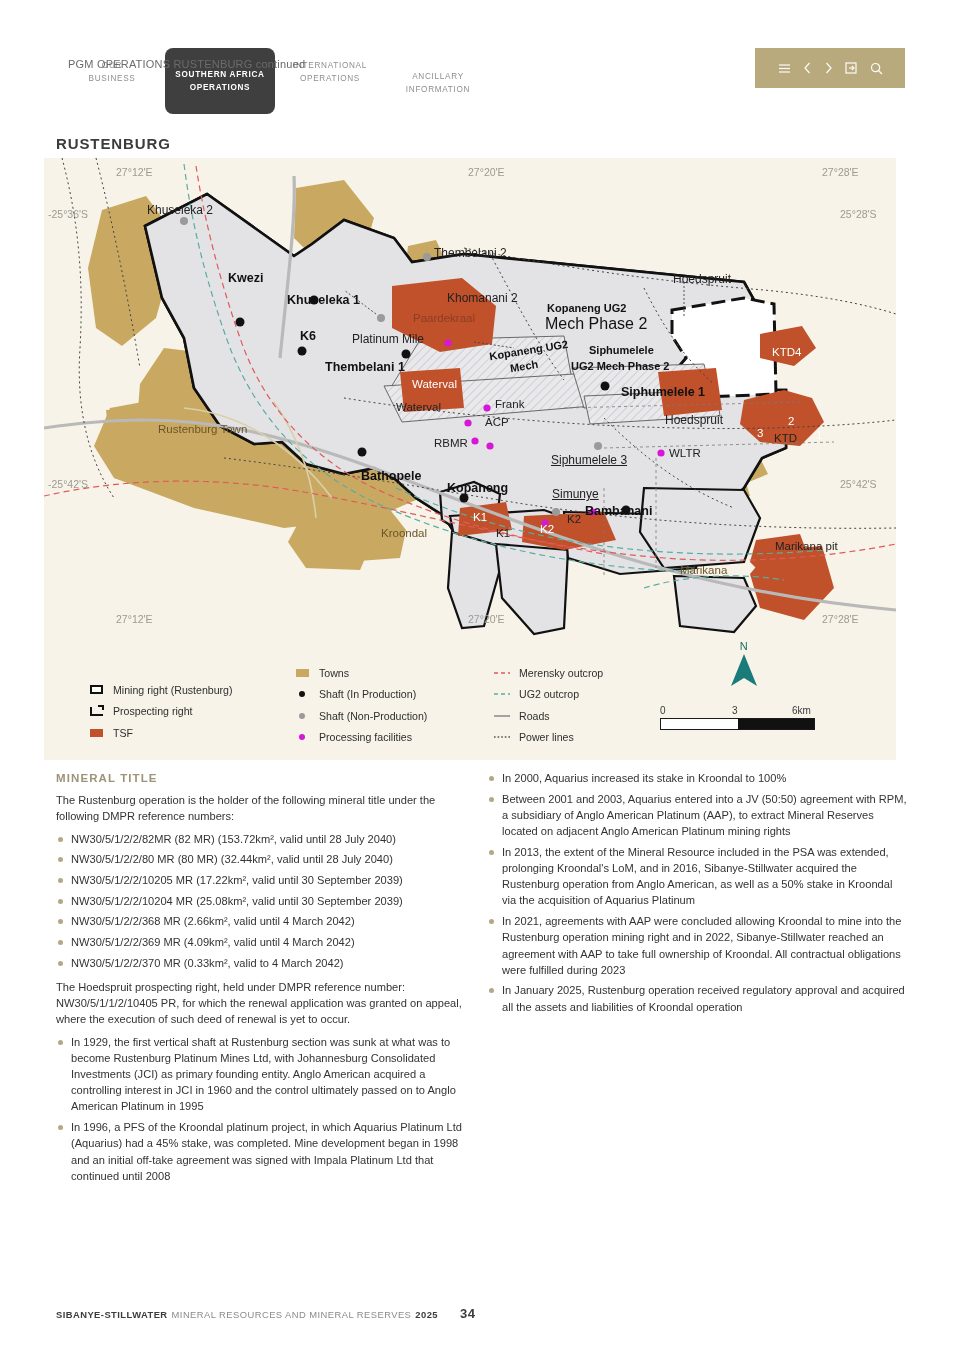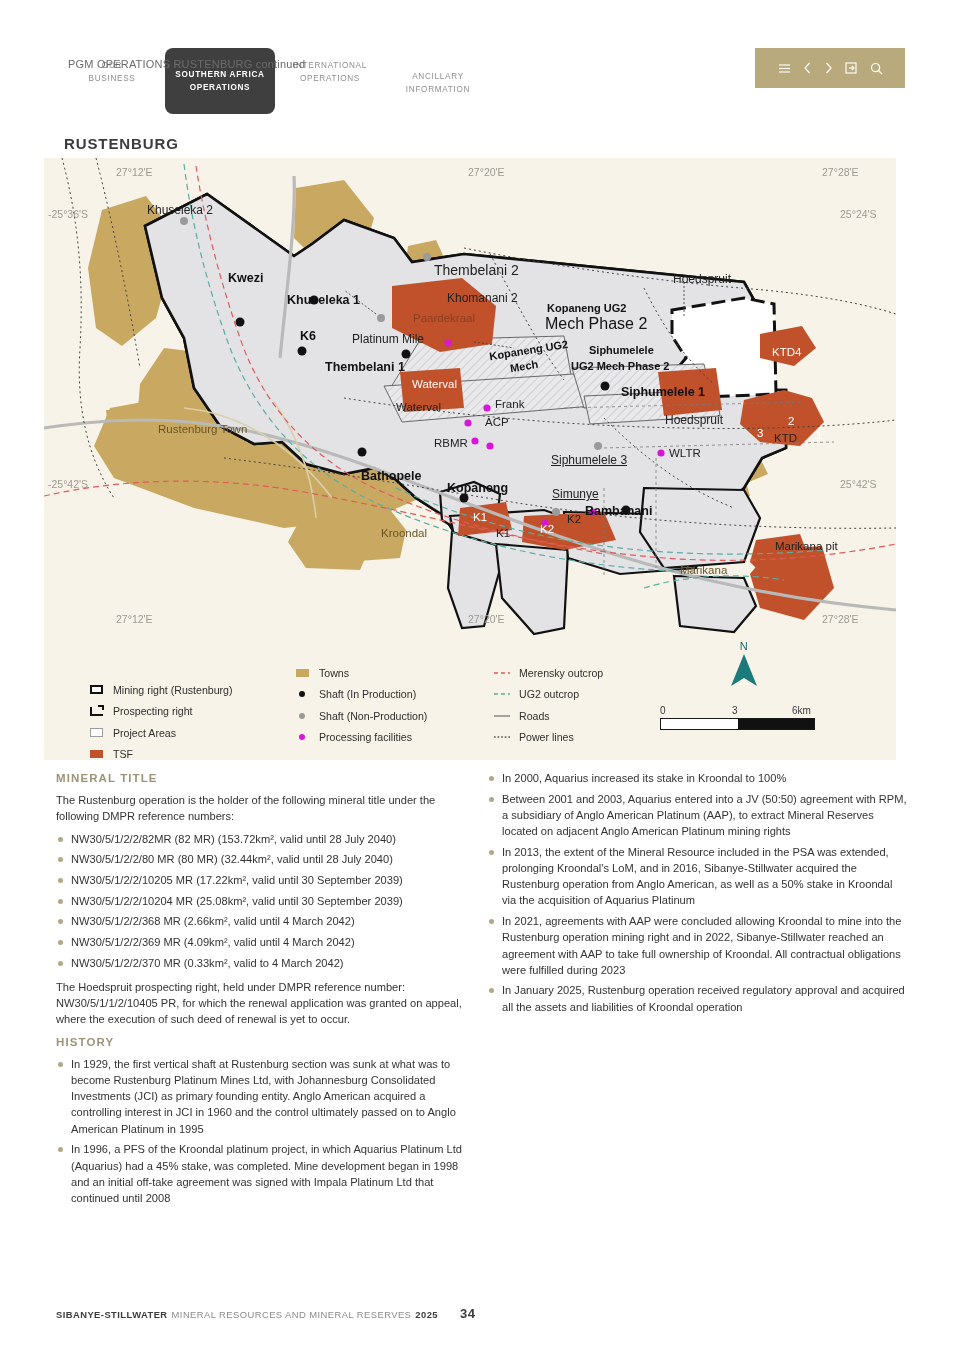--- a/index.html
+++ b/index.html
@@ -33,21 +33,21 @@
   .toolbar svg { display:block; }
 
   .breadcrumb {
     position:absolute; left:68px; top:58px;
     font-size:11px; color:#6b6b6b; letter-spacing:.2px;
   }
 
   
   .maptitle {
     position:absolute; left:56px; top:135px;
-    font-size:15px; font-weight:bold; letter-spacing:.9px; color:#3c3c3c;margin-left:8px;
+    font-size:15px; font-weight:bold; letter-spacing:.9px; color:#3c3c3c;
   }
   .mapbox {
     position:absolute; left:44px; top:158px; width:852px; height:602px;
     background:#f7f3e8; overflow:hidden;
   }
   .mapsvg { position:absolute; left:0; top:0; }
 
   .legend {
     position:absolute; left:44px; top:652px; width:852px; height:108px;
     background:#f7f3e8;
@@ -322,38 +322,38 @@
         <path d="M430,184 L470,190"></path>
       </g>
     </svg>
 
     <div style="position:absolute;left:0;top:0;width:852px;height:602px;">
 
       <div style="position:absolute;left:72px;top:8px;font-size:10.5px;color:#9b9b94;">27°12'E</div>
       <div style="position:absolute;left:424px;top:8px;font-size:10.5px;color:#9b9b94;">27°20'E</div>
       <div style="position:absolute;left:778px;top:8px;font-size:10.5px;color:#9b9b94;">27°28'E</div>
       <div style="position:absolute;left:4px;top:50px;font-size:10.5px;color:#9b9b94;">-25°36'S</div>
-      <div style="position:absolute;left:796px;top:50px;font-size:10.5px;color:#9b9b94;">25°24'S</div>
+      <div style="position:absolute;left:796px;top:50px;font-size:10.5px;color:#9b9b94;">25°28'S</div>
       <div style="position:absolute;left:4px;top:320px;font-size:10.5px;color:#9b9b94;">-25°42'S</div>
       <div style="position:absolute;left:796px;top:320px;font-size:10.5px;color:#9b9b94;">25°42'S</div>
       <div style="position:absolute;left:72px;top:455px;font-size:10.5px;color:#9b9b94;">27°12'E</div>
       <div style="position:absolute;left:424px;top:455px;font-size:10.5px;color:#9b9b94;">27°20'E</div>
       <div style="position:absolute;left:778px;top:455px;font-size:10.5px;color:#9b9b94;">27°28'E</div>
 
       <div style="position:absolute;left:184px;top:113px;font-size:12.5px;font-weight:bold;color:#111;">Kwezi</div>
       <div style="position:absolute;left:243px;top:135px;font-size:12.5px;font-weight:bold;color:#111;">Khuseleka 1</div>
       <div style="position:absolute;left:256px;top:171px;font-size:12.5px;font-weight:bold;color:#111;">K6</div>
       <div style="position:absolute;left:281px;top:202px;font-size:12.5px;font-weight:bold;color:#111;">Thembelani 1</div>
       <div style="position:absolute;left:317px;top:311px;font-size:12.5px;font-weight:bold;color:#111;">Bathopele</div>
       <div style="position:absolute;left:403px;top:323px;font-size:12.5px;font-weight:bold;color:#111;">Kopaneng</div>
       <div style="position:absolute;left:541px;top:346px;font-size:12.5px;font-weight:bold;color:#111;">Bambanani</div>
       <div style="position:absolute;left:577px;top:227px;font-size:12.5px;font-weight:bold;color:#111;">Siphumelele 1</div>
 
       <div style="position:absolute;left:103px;top:45px;font-size:12px;color:#222;">Khuseleka 2</div>
-      <div style="position:absolute;left:390px;top:104px;font-size:14px;color:#222;">Thembelani 2</div>
+      <div style="position:absolute;left:390px;top:88px;font-size:12px;color:#222;">Thembelani 2</div>
       <div style="position:absolute;left:403px;top:133px;font-size:12px;color:#222;">Khomanani 2</div>
       <div style="position:absolute;left:308px;top:174px;font-size:12px;color:#222;">Platinum Mile</div>
       <div style="position:absolute;left:507px;top:295px;font-size:12px;color:#222;text-decoration:underline;">Siphumelele 3</div>
       <div style="position:absolute;left:508px;top:329px;font-size:12px;color:#222;text-decoration:underline;">Simunye</div>
       <div style="position:absolute;left:629px;top:114px;font-size:12px;color:#222;">Hoedspruit</div>
       <div style="position:absolute;left:621px;top:255px;font-size:12px;color:#222;">Hoedspruit</div>
 
       <div style="position:absolute;left:503px;top:144px;font-size:11px;font-weight:bold;color:#111;">Kopaneng UG2</div>
       <div style="position:absolute;left:501px;top:157px;font-size:16px;font-weight:normal;color:#111;">Mech Phase 2</div>
       <div style="position:absolute;left:445px;top:186px;font-size:11px;font-weight:bold;color:#111;transform:rotate(-9deg);">Kopaneng UG2</div>
@@ -392,26 +392,20 @@
         <span class="swatch">
             <span class="sw-mining"></span>
           </span>
         <span class="lt">Mining right (Rustenburg)</span>
       </div>
       <div class="legrow">
         <span class="swatch">
             <span class="sw-prospect"></span>
           </span>
         <span class="lt">Prospecting right</span>
-      </div>
-      <div class="legrow">
-        <span class="swatch">
-            <span class="sw-project"></span>
-          </span>
-        <span class="lt">Project Areas</span>
       </div>
       <div class="legrow">
         <span class="swatch">
             <span class="sw-tsf"></span>
           </span>
         <span class="lt">TSF</span>
       </div>
     </div>
 
     <div class="legcol" style="left:250px;top:10px;width:210px;">
@@ -503,21 +497,20 @@
       <li>NW30/5/1/2/2/82MR (82 MR) (153.72km², valid until 28 July 2040)</li>
       <li>NW30/5/1/2/2/80 MR (80 MR) (32.44km², valid until 28 July 2040)</li>
       <li>NW30/5/1/2/2/10205 MR (17.22km², valid until 30 September 2039)</li>
       <li>NW30/5/1/2/2/10204 MR (25.08km², valid until 30 September 2039)</li>
       <li>NW30/5/1/2/2/368 MR (2.66km², valid until 4 March 2042)</li>
       <li>NW30/5/1/2/2/369 MR (4.09km², valid until 4 March 2042)</li>
       <li>NW30/5/1/2/2/370 MR (0.33km², valid to 4 March 2042)</li>
     </ul>
     <p class="para">The Hoedspruit prospecting right, held under DMPR reference number: NW30/5/1/1/2/10405  PR, for which the renewal application was granted on appeal, where the execution of such deed of renewal is yet to occur.</p>
 
-    <h3 class="sect gapTop">HISTORY</h3>
     <ul class="blist">
       <li>In 1929, the first vertical shaft at Rustenburg section was sunk at what was to become Rustenburg Platinum Mines Ltd, with Johannesburg Consolidated Investments (JCI) as primary founding entity. Anglo American acquired a controlling interest in JCI in 1960 and the control ultimately passed on to Anglo American Platinum in 1995</li>
       <li>In 1996, a PFS of the Kroondal platinum project, in which Aquarius Platinum Ltd (Aquarius) had a 45% stake, was completed. Mine development began in 1998 and an initial off-take agreement was signed with Impala Platinum Ltd that continued until 2008</li>
     </ul>
   </div>
 
   <div class="col colR">
     <ul class="blist">
       <li>In 2000, Aquarius increased its stake in Kroondal to 100%</li>
       <li>Between 2001 and 2003, Aquarius entered into a JV (50:50) agreement with RPM, a subsidiary of Anglo American Platinum (AAP), to extract Mineral Reserves located on adjacent Anglo American Platinum mining rights</li>

